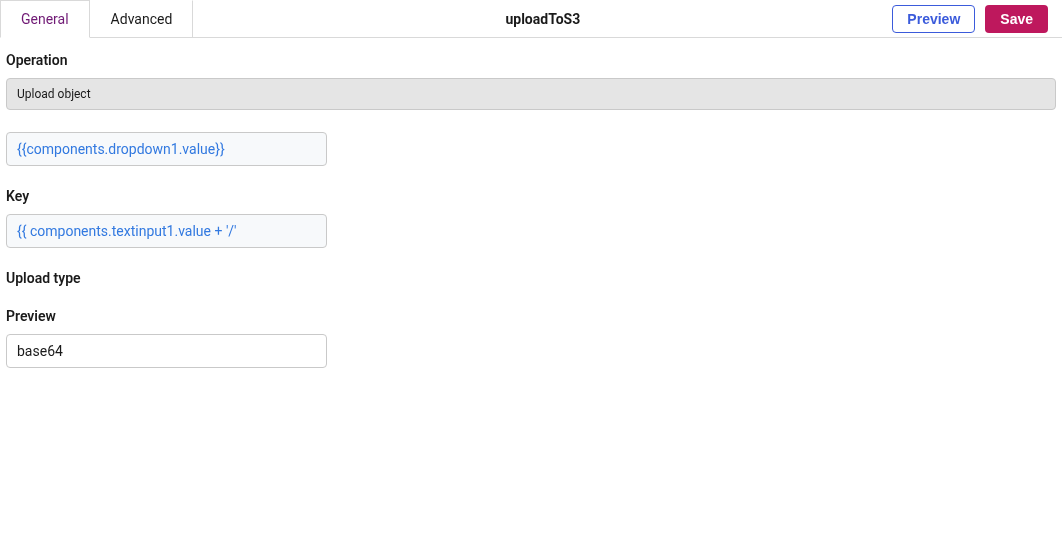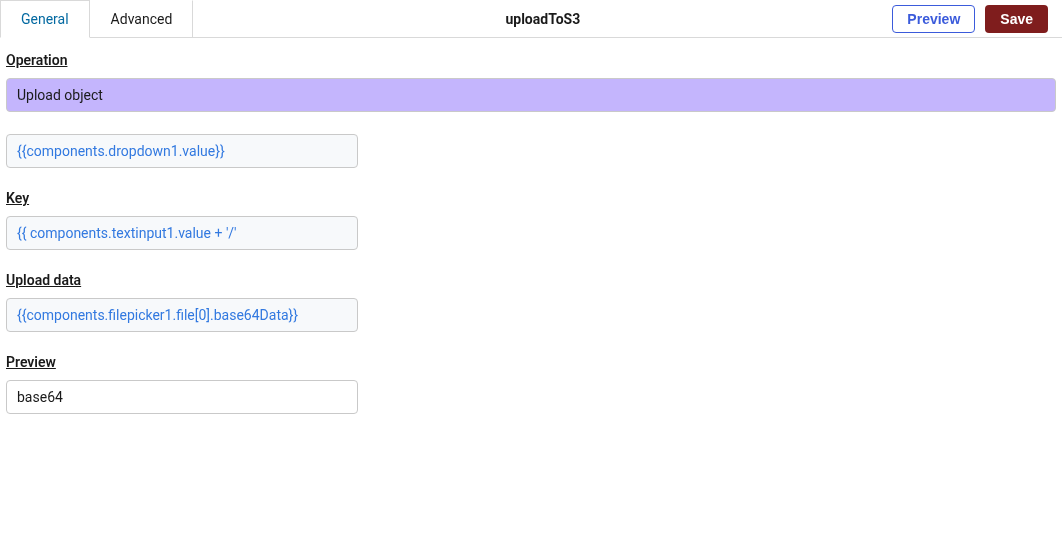--- a/index.html
+++ b/index.html
@@ -27,21 +27,21 @@
       padding: 0 20px;
       display: flex;
       align-items: center;
       font-size: 14px;
       cursor: pointer;
       border: 1px solid transparent;
       border-bottom: none;
       position: relative;
     }
     .tab.active {
-      color: #0369a1;
+      color: #701a75;
       border: 1px solid #d9d9d9;
       border-bottom: 1px solid #ffffff;
       margin-bottom: -1px;
       background: #ffffff;
       justify-content: flex-end;
     }
     .tab.inactive {
       color: #1a1a1a;
       border-right: 1px solid #d9d9d9;
     }
@@ -66,49 +66,48 @@
       font-weight: 600;
       cursor: pointer;
       border: 1px solid transparent;
     }
     .btn-outline {
       background: #ffffff;
       color: #3b5bdb;
       border: 1.5px solid #3b5bdb;
     }
     .btn-primary {
-      background: #7f1d1d;
+      background: #be185d;
       color: #ffffff;
     }
     .content {
       padding: 14px 6px 20px 6px;
     }
     .field-group {
       margin-bottom: 22px;
     }
     .field-label {
       font-weight: 600;
       font-size: 14px;
       color: #1a1a1a;
       margin-bottom: 10px;
       display: block;
-      text-decoration: underline;
     }
     .input-full {
       width: 100%;
       padding: 8px 10px;
       border: 1px solid #c9c9c9;
       border-radius: 4px;
-      font-size: 14px;
+      font-size: 12px;
       color: #1a1a1a;
-      background: #c4b5fd;
+      background: #e5e5e5;
       font-family: inherit;
     }
     .input-small {
-      width: 352px;
+      width: 321px;
       padding: 8px 10px;
       border: 1px solid #c9c9c9;
       border-radius: 4px;
       font-size: 14px;
       background: #ffffff;
       font-family: inherit;
     }
     .input-code {
       color: #3279e0;
       background: #f7f9fb;
@@ -154,22 +153,21 @@
 
   <div class="field-group">
     <label class="field-label">Key</label>
     <input type="text" class="input-small input-code" value="{{ components.textinput1.value + '/'" style="">
   </div>
 
   <div class="field-group">
   </div>
 
   <div class="field-group">
-    <label class="field-label">Upload data</label>
-    <input type="text" class="input-small input-code" value="{{components.filepicker1.file[0].base64Data}}" style="">
+    <label class="field-label">Upload type</label>
   </div>
 
   <div class="field-group">
     <label class="field-label">Preview</label>
     <input type="text" class="input-small input-plain" value="base64" style="">
   </div>
 
 </div>
 
 </body></html>

